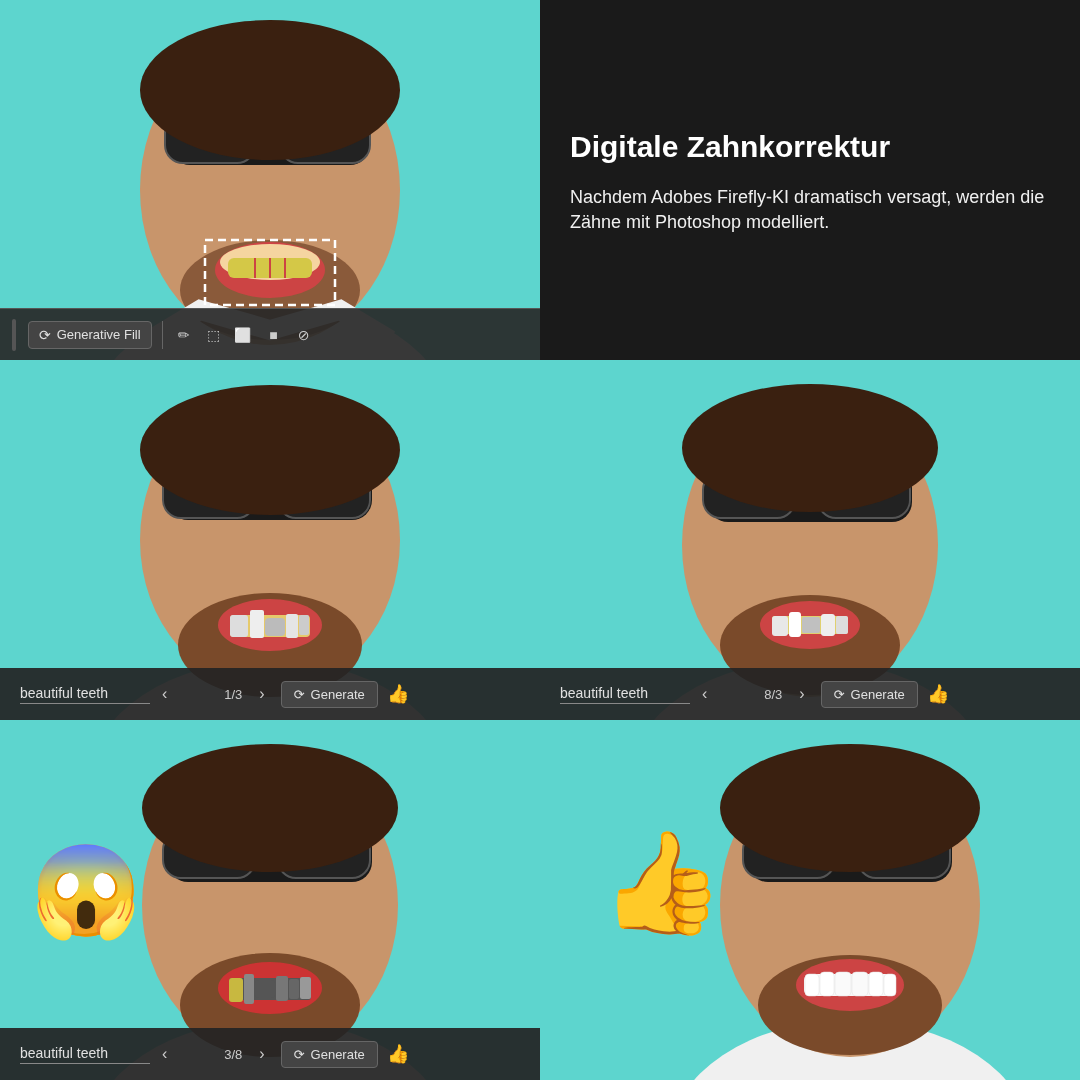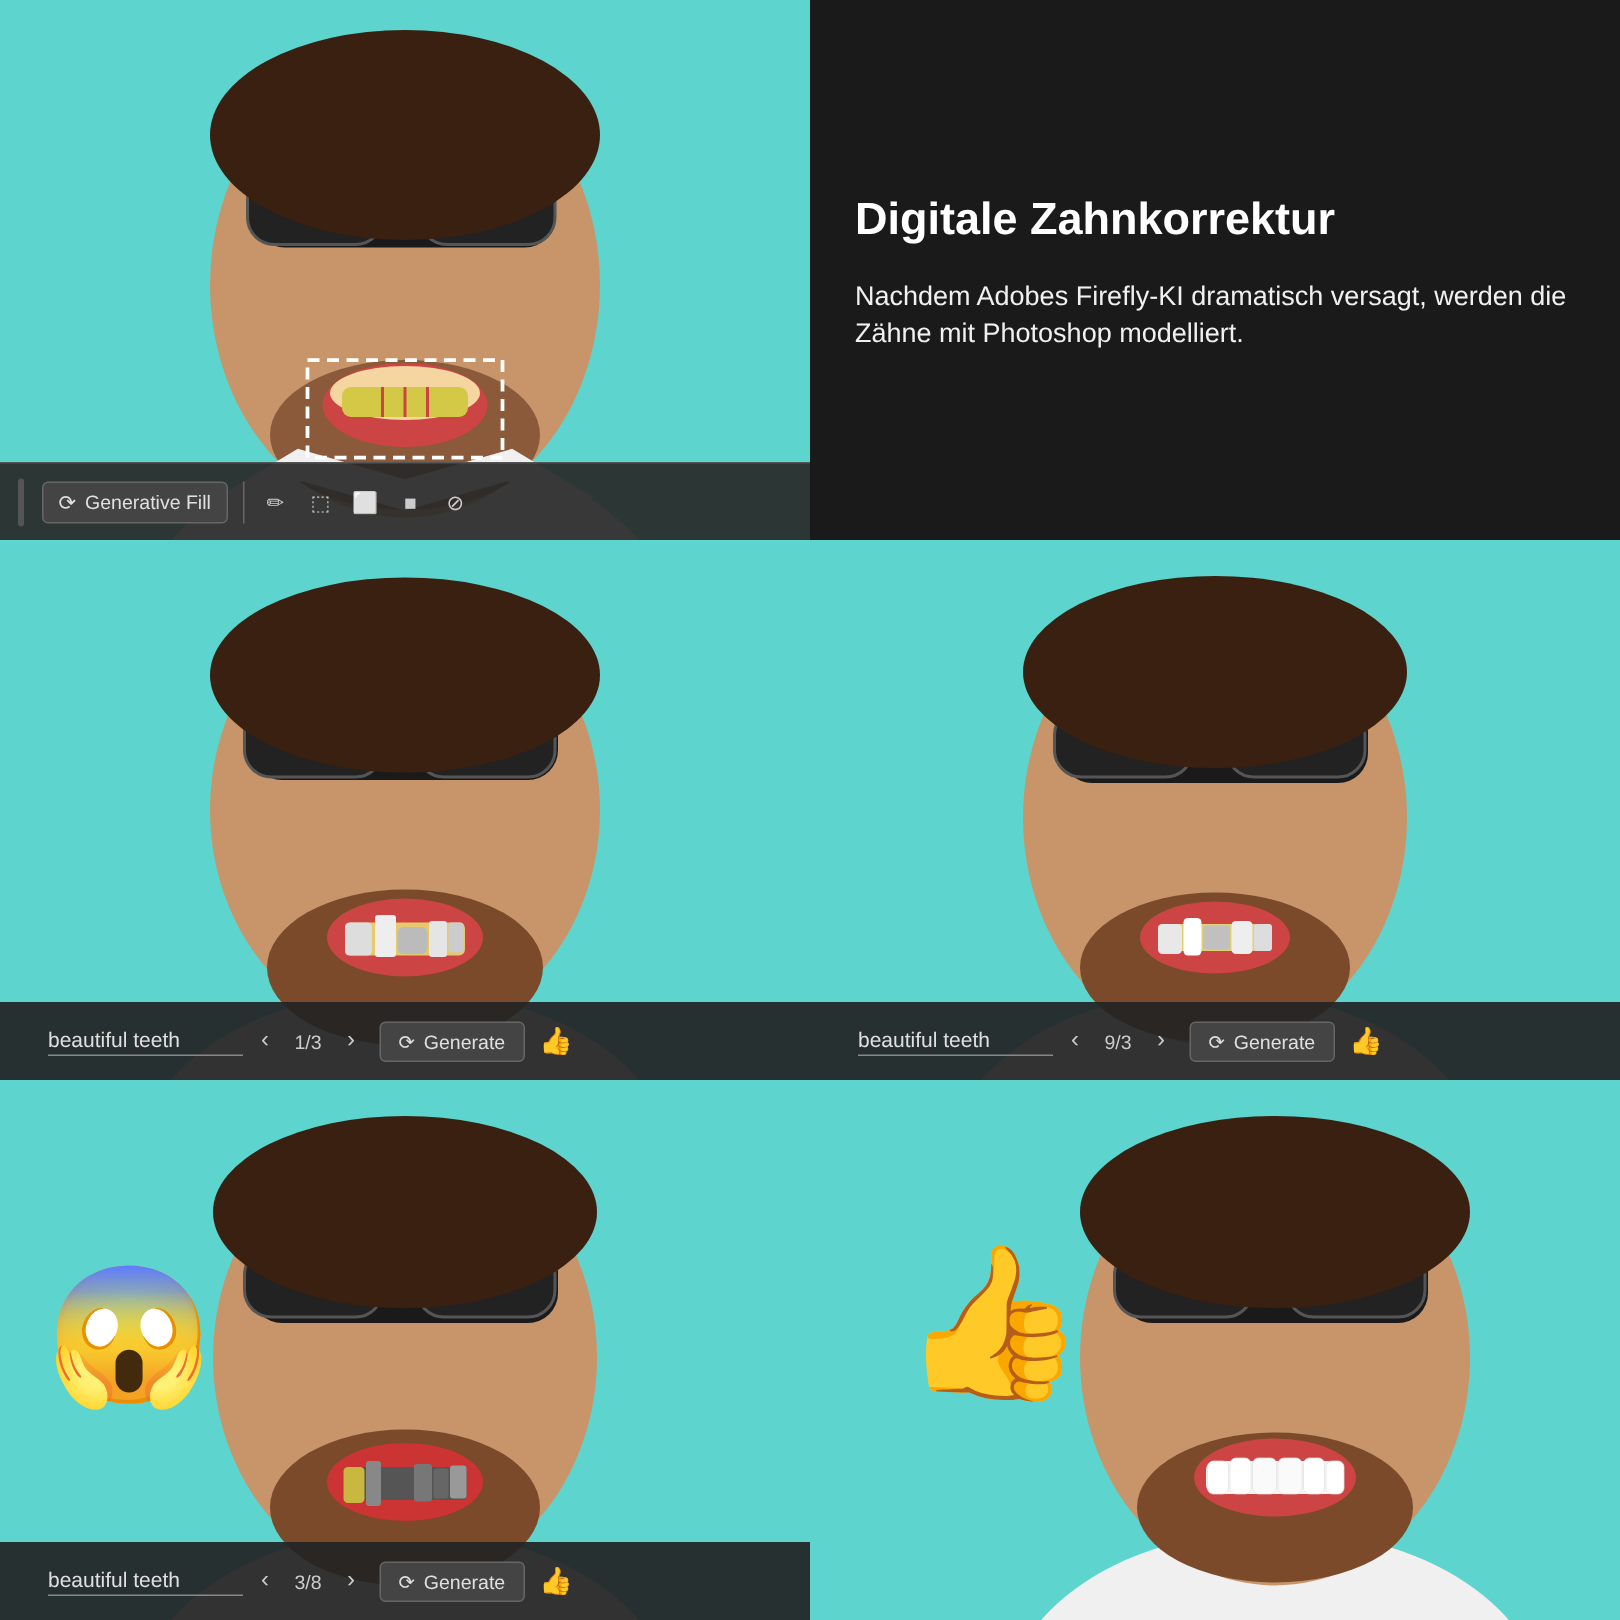--- a/index.html
+++ b/index.html
@@ -96,21 +96,21 @@
     
     .generate-bar {
       position: absolute;
       bottom: 0;
       left: 0;
       right: 0;
       background: rgba(35,35,35,0.93);
       height: 52px;
       display: flex;
       align-items: center;
-      padding: 0 32px;
+      padding: 0 20px;
       gap: 6px;
       color: #e0e0e0;
       font-size: 14px;
     }
 
     .gen-input {
       background: transparent;
       border: none;
       border-bottom: 1px solid #888;
       color: #e0e0e0;
@@ -127,20 +127,21 @@
       font-size: 16px;
       cursor: pointer;
       padding: 4px 6px;
     }
 
     .page-count {
       color: #ccc;
       font-size: 13px;
       min-width: 28px;
       text-align: center;
+      margin-left: 40px;
     }
 
     .generate-btn {
       display: flex;
       align-items: center;
       gap: 6px;
       background: #444;
       border: 1px solid #666;
       border-radius: 4px;
       padding: 5px 12px;
@@ -344,21 +345,21 @@
         <rect x="249" y="252" width="12" height="25" rx="3" fill="#ffffff"></rect>
         <rect x="262" y="257" width="18" height="16" rx="2" fill="#c0c0c0"></rect>
         <rect x="281" y="254" width="14" height="22" rx="3" fill="#eeeeee"></rect>
         <rect x="296" y="256" width="12" height="18" rx="2" fill="#dddddd"></rect>
         <ellipse cx="270" cy="88" rx="128" ry="64" fill="#3a2010"></ellipse>
       </svg>
 
       <div class="generate-bar">
         <input class="gen-input" type="text" value="beautiful teeth" style="">
         <button class="nav-arrow">‹</button>
-        <span class="page-count">9/3</span>
+        <span class="page-count">8/3</span>
         <button class="nav-arrow">›</button>
         <button class="generate-btn">
           <span>⟳</span>
           <span>Generate</span>
         </button>
         <button class="thumbs-up-btn">👍</button>
       </div>
     </div>
   </div>
 

